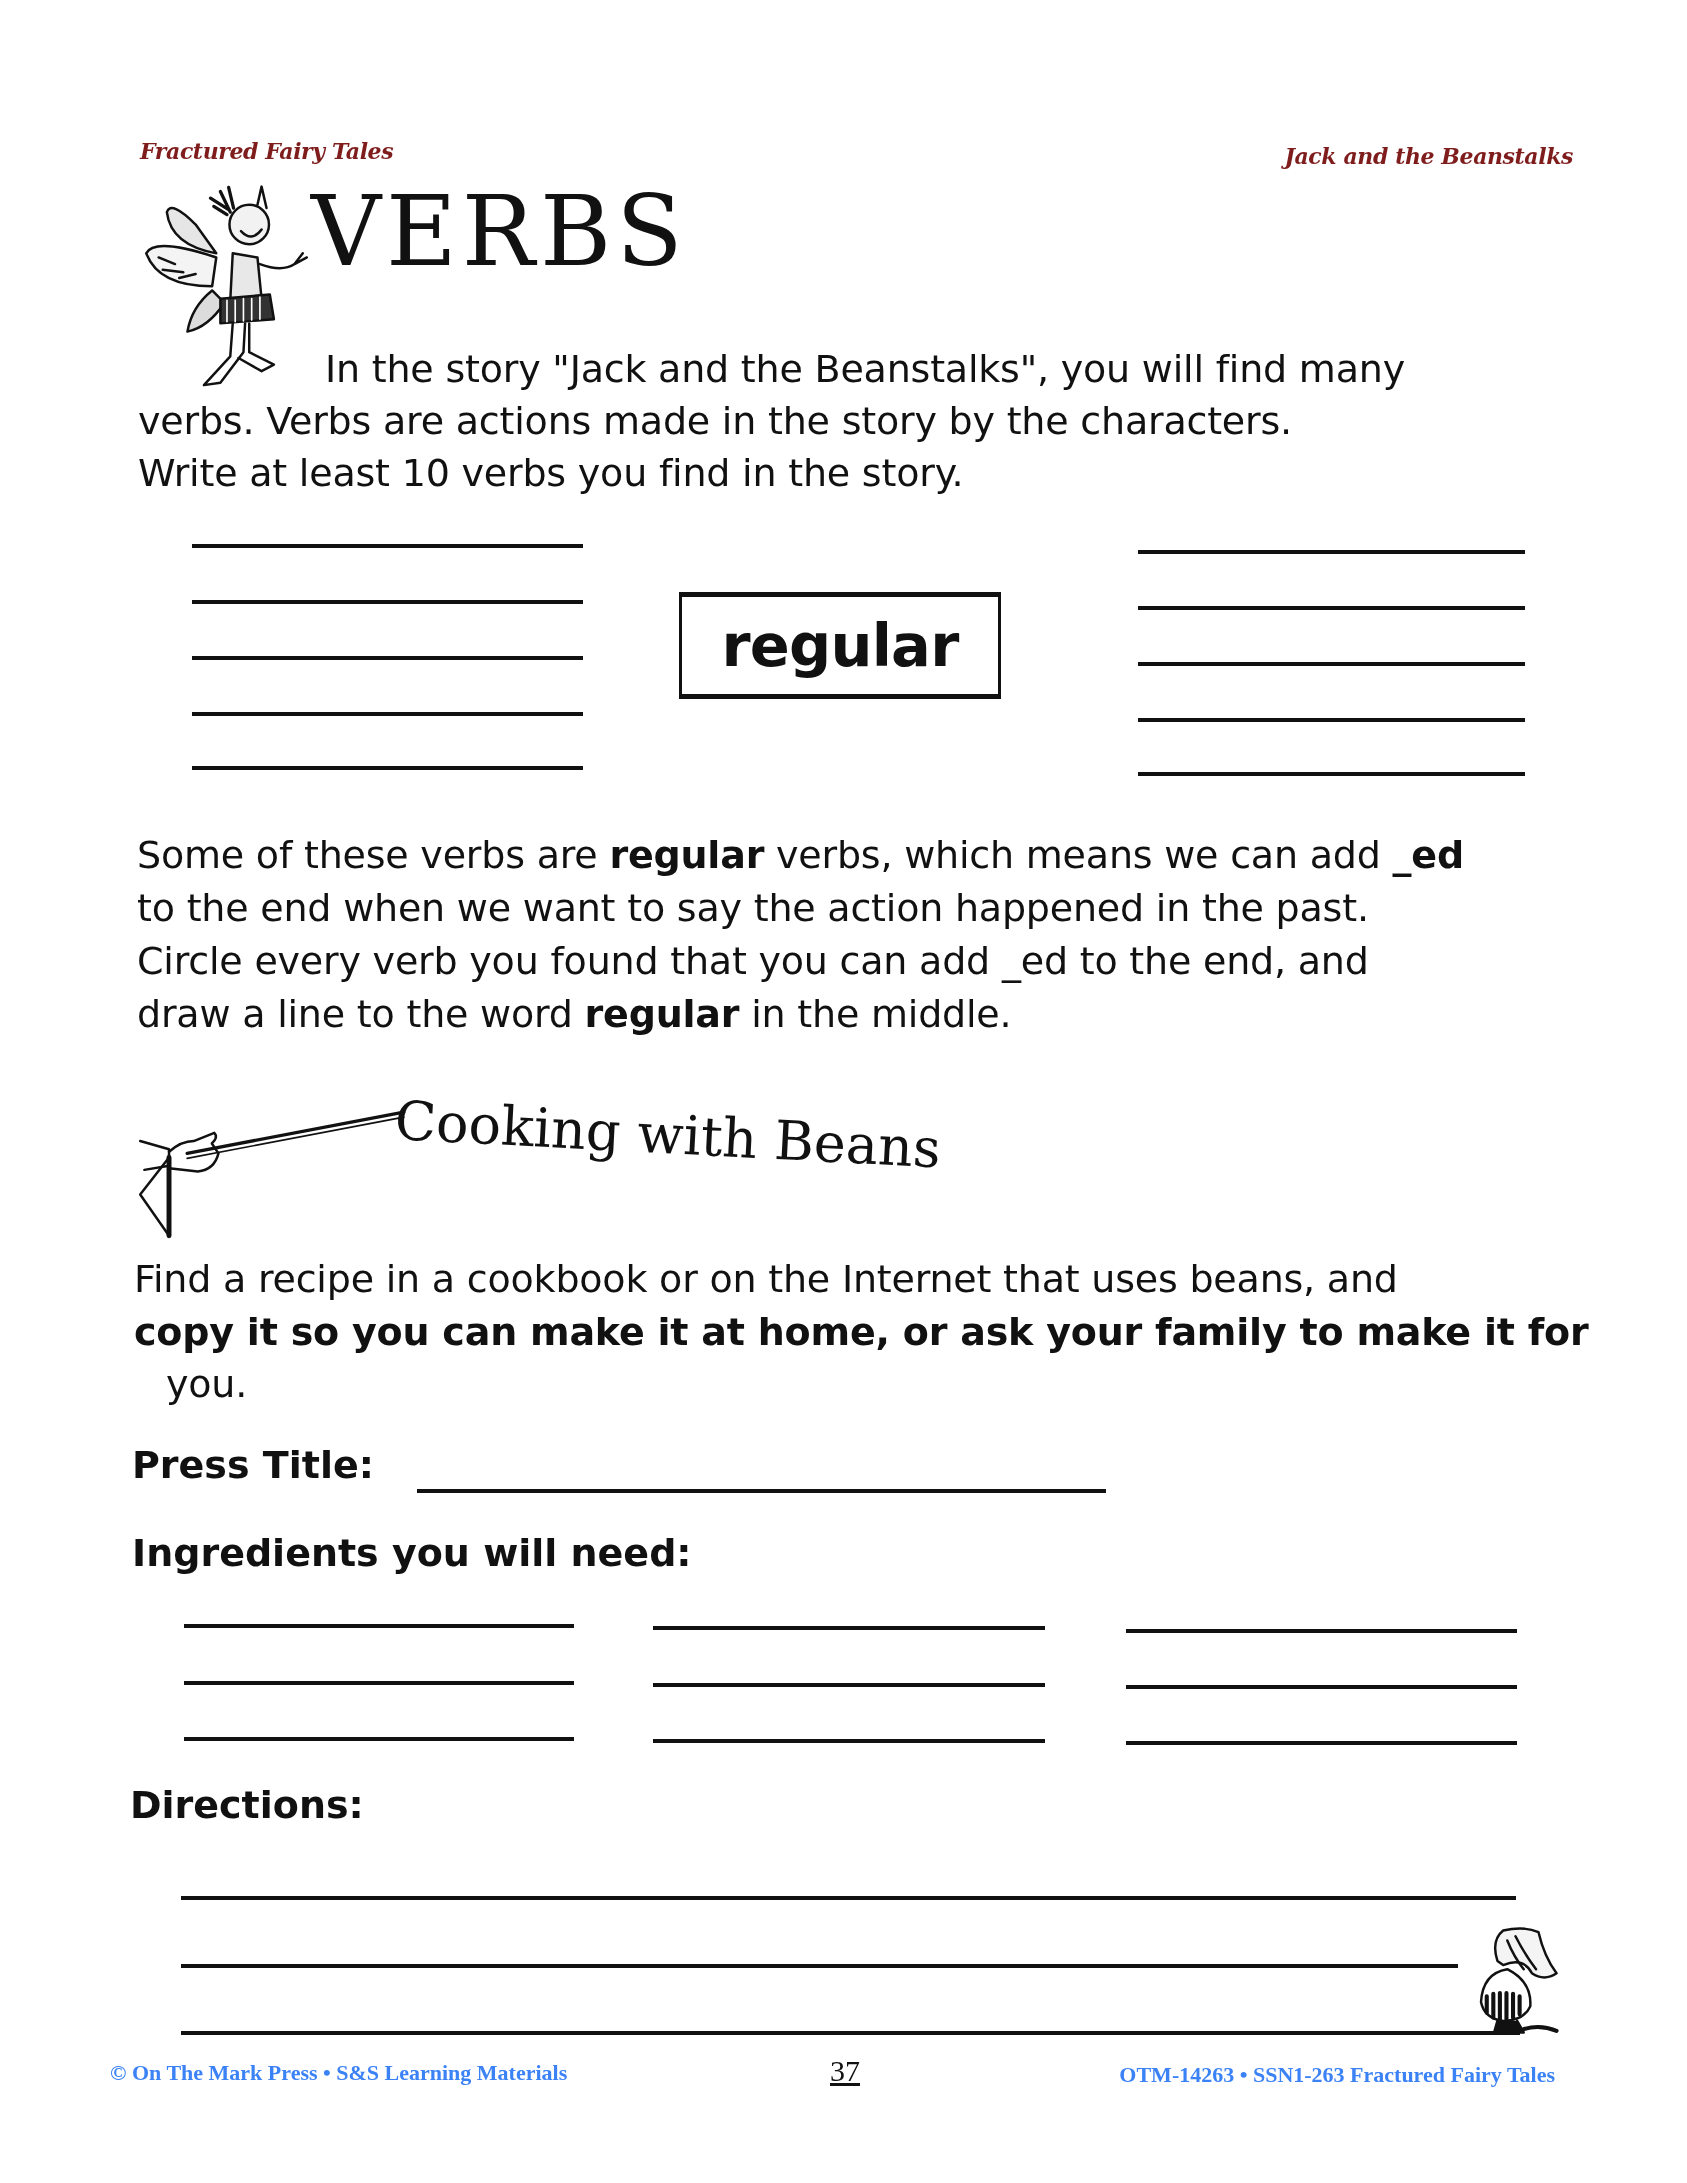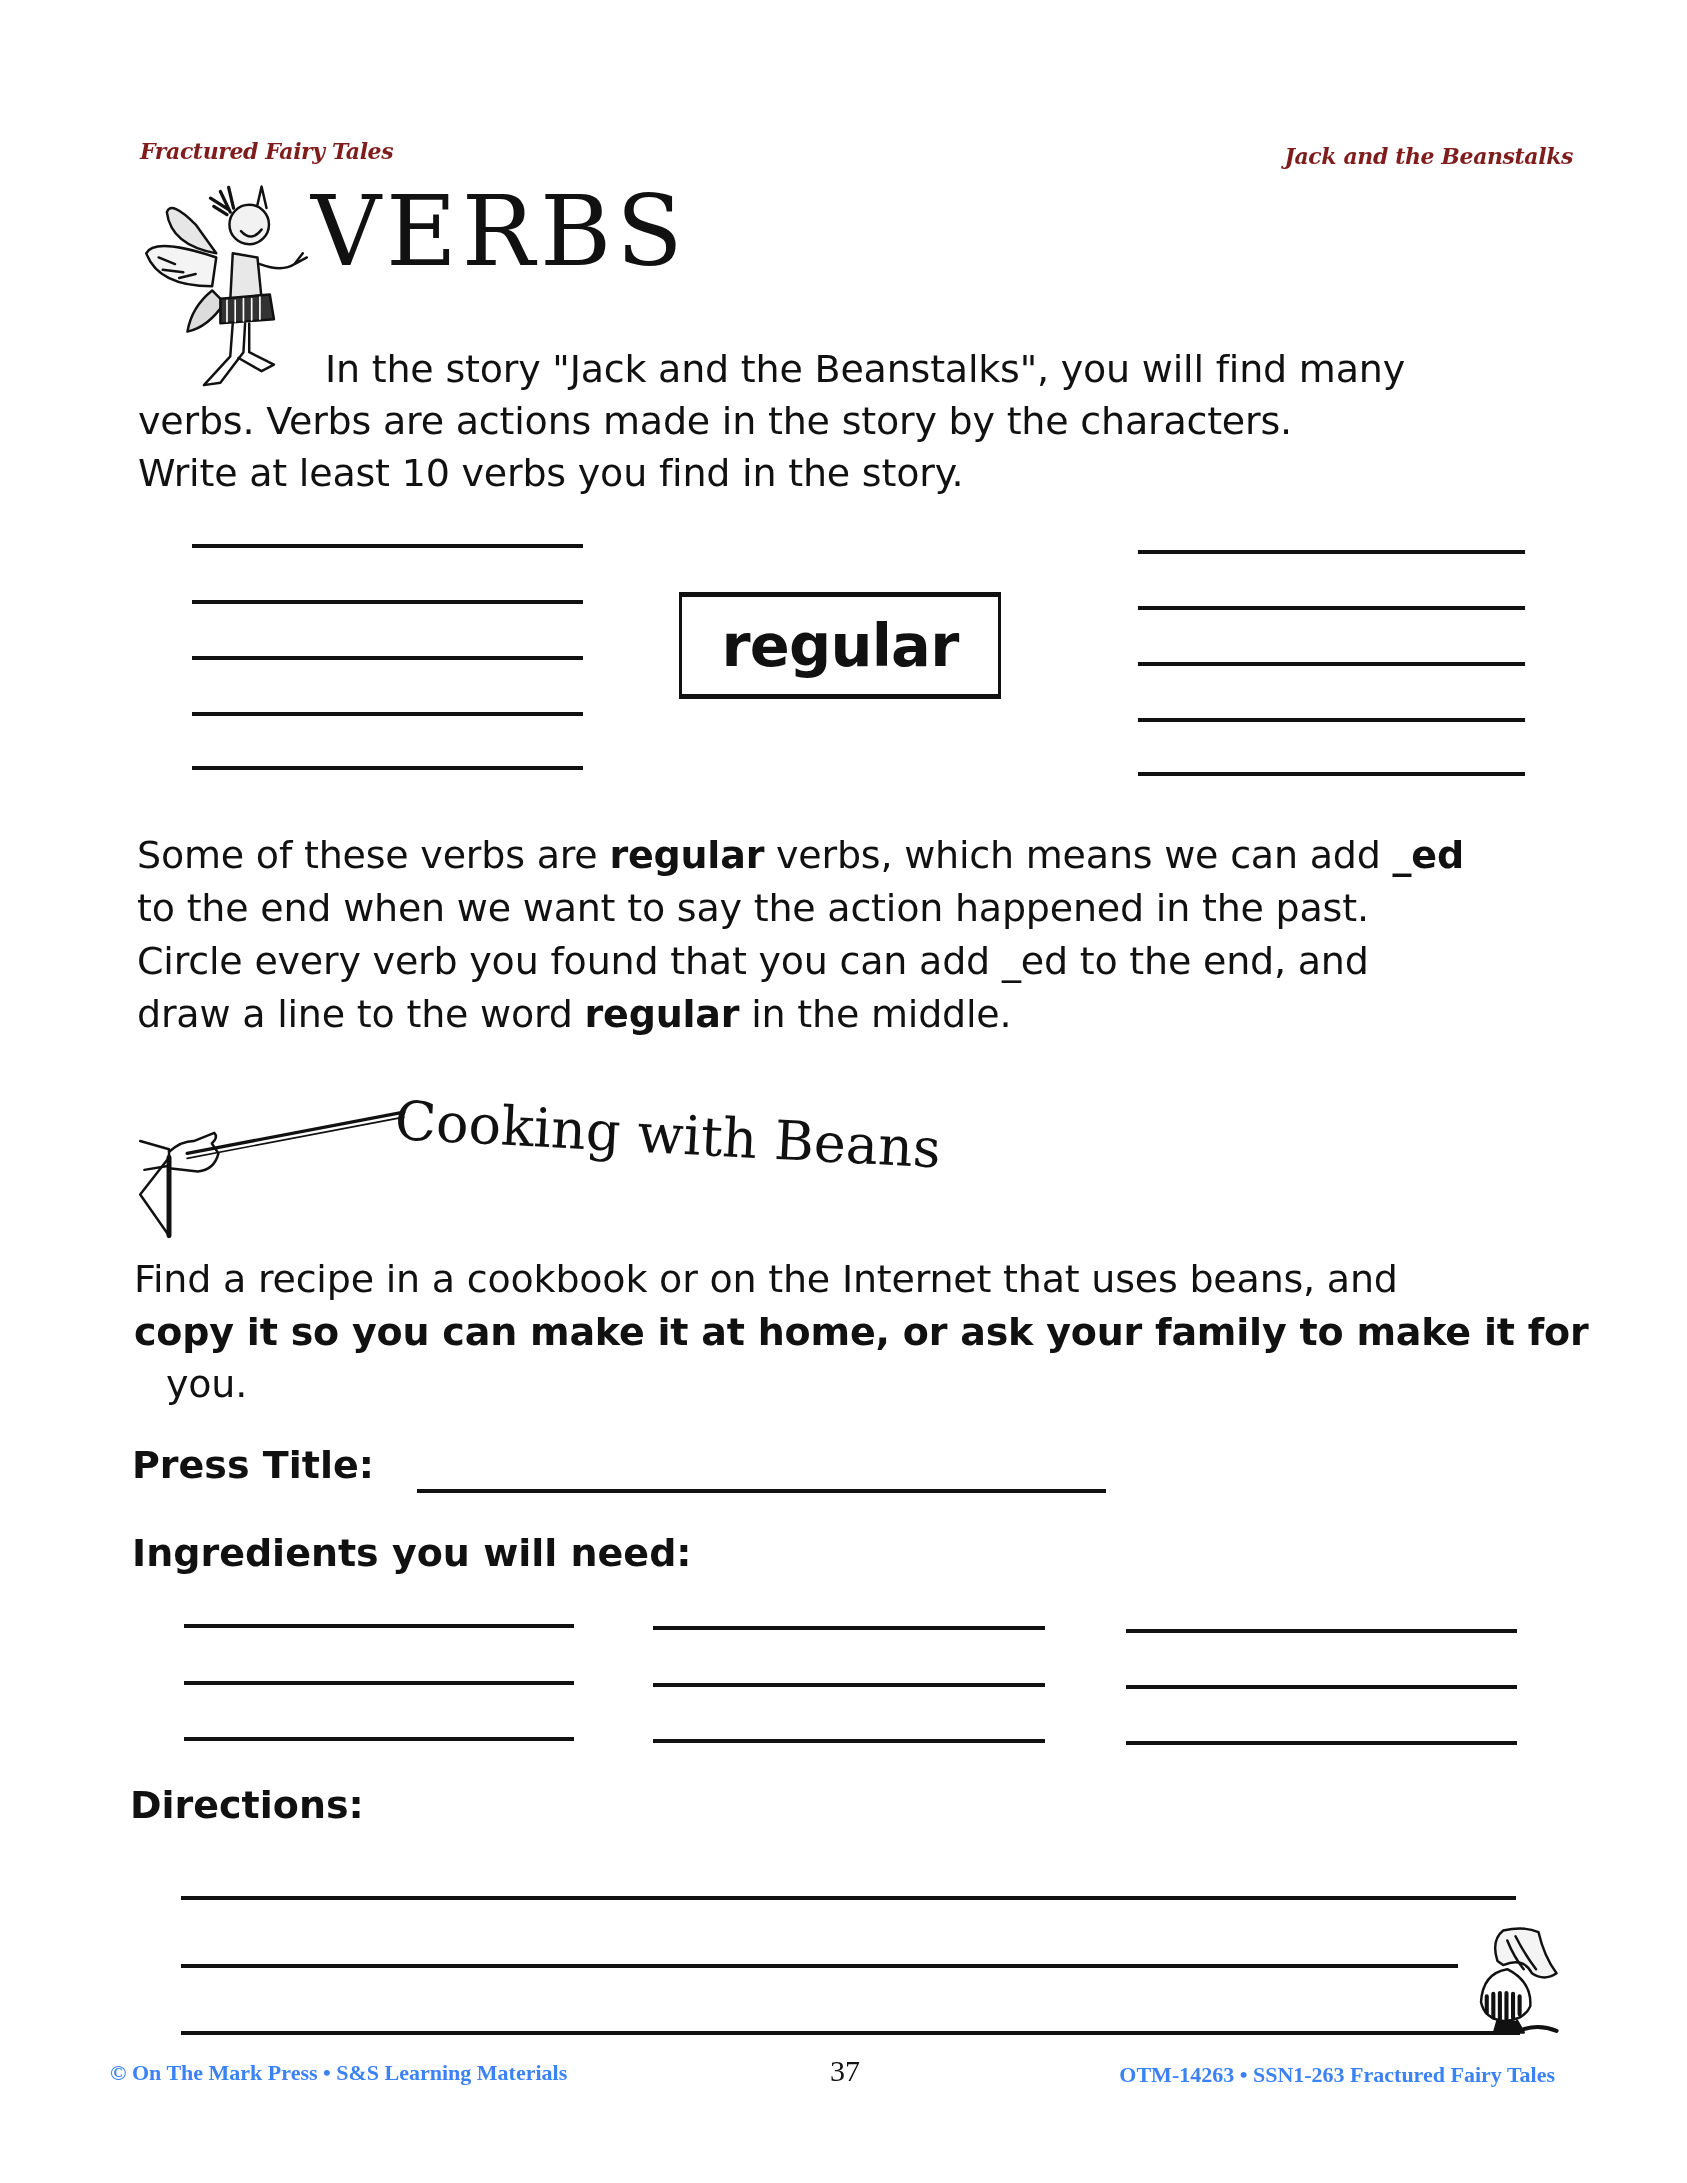--- a/index.html
+++ b/index.html
@@ -8,21 +8,21 @@
   .serif-hdr { font-family: "DejaVu Serif", serif; font-style: italic; font-weight: bold; font-size: 22px; letter-spacing: -0.4px; color: #7f1d1d; }
   .body-text { font-family: "DejaVu Sans", sans-serif; font-size: 38px; line-height: 53px; color: #111; white-space: nowrap; letter-spacing: -0.2px; }
   .bold { font-weight: bold; }
   .label { font-family: "DejaVu Sans", sans-serif; font-weight: bold; font-size: 38px; color: #111; white-space: nowrap; }
   .rule { position: absolute; height: 4.1px; background: #111; }
   .title-verbs { font-family: "DejaVu Serif", serif; font-size: 97px; letter-spacing: 5px; color: #111; }
   .title-cook { font-family: "DejaVu Serif", serif; font-size: 54px; color: #111; white-space: nowrap; }
   .box { position: absolute; border: 3.3px solid #111; border-top-width: 5px; border-bottom-width: 5px; box-sizing: border-box; display: flex; align-items: center; justify-content: center; }
   .box-text { font-family: "DejaVu Sans", sans-serif; font-weight: bold; font-size: 59px; color: #111; letter-spacing: -0.8px; }
   .footer { font-family: "Liberation Serif", serif; font-weight: bold; font-size: 22px; color: #3b82f6; white-space: nowrap; }
-  .footer-num { font-family: "Liberation Serif", serif; font-size: 30px; color: #111; }
+  .footer-num { font-family: "Liberation Serif", serif; font-size: 30px; color: #111; text-decoration: underline; }
 </style>
 </head>
 <body>
 
 <div class="abs serif-hdr" style="left:140px; top:138px;">Fractured Fairy Tales</div>
 <div class="abs serif-hdr" style="right:114px; top:143px;">Jack and the Beanstalks</div>
 
 <div class="abs" style="left:138px; top:175px; width:173px; height:216px;">
   <svg width="173" height="216" viewBox="0 0 210 262">
     <g fill="none" stroke="#111" stroke-width="3" stroke-linejoin="round" stroke-linecap="round">

